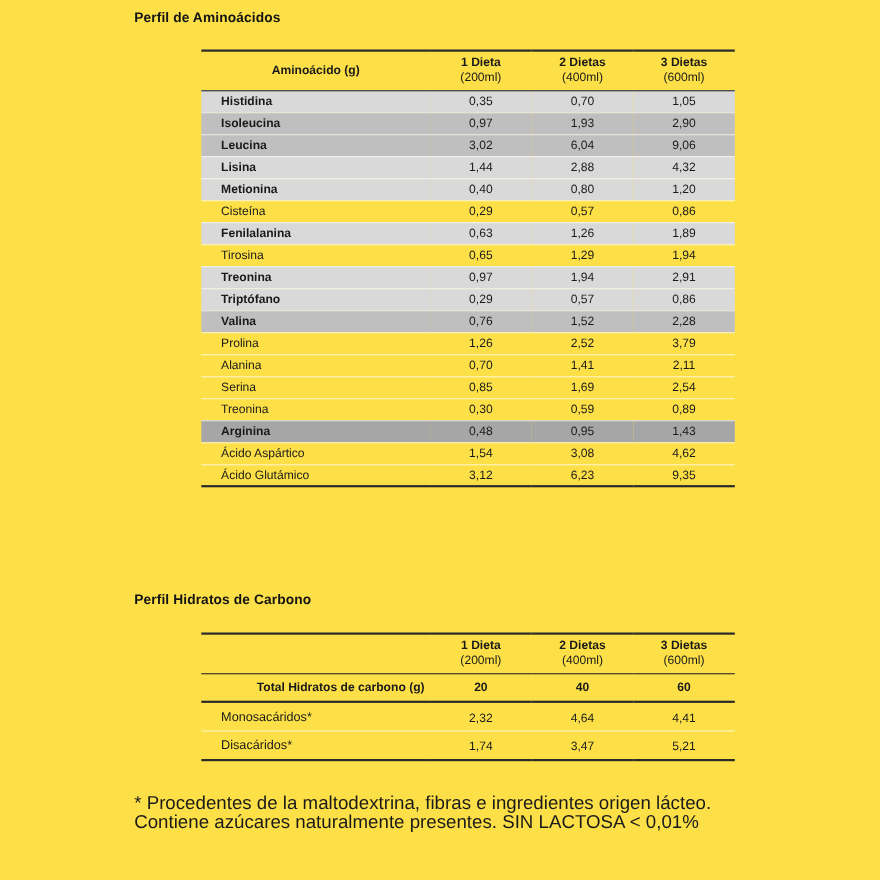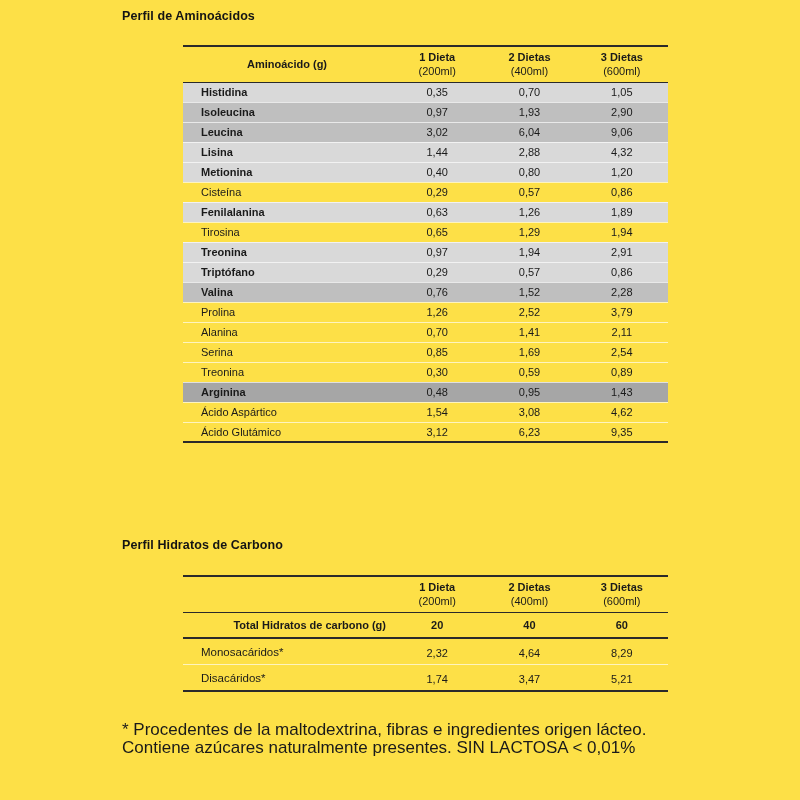--- a/index.html
+++ b/index.html
@@ -238,21 +238,21 @@
         <td>20</td>
         <td>40</td>
         <td>60</td>
       </tr>
     </thead>
     <tbody>
         <tr>
           <td class="label-cell">Monosacáridos*</td>
           <td class="value-cell">2,32</td>
           <td class="value-cell">4,64</td>
-          <td class="value-cell">8,29</td>
+          <td class="value-cell">4,41</td>
         </tr>
         <tr>
           <td class="label-cell">Disacáridos*</td>
           <td class="value-cell">1,74</td>
           <td class="value-cell">3,47</td>
           <td class="value-cell">5,21</td>
         </tr>
       </tbody>
   </table>
 

